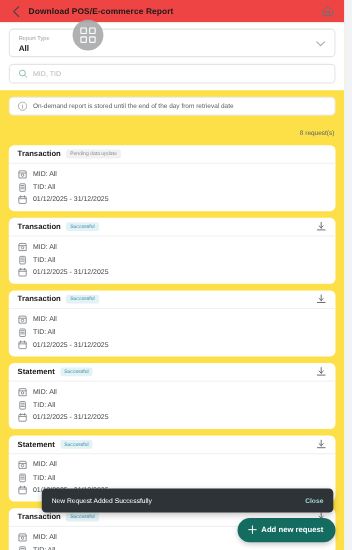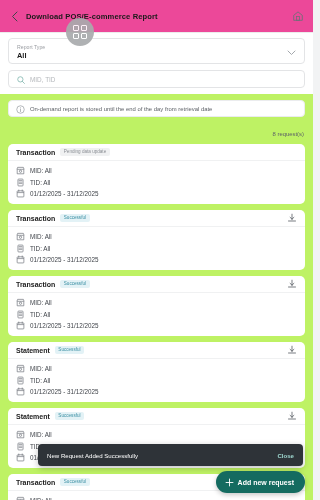--- a/index.html
+++ b/index.html
@@ -6,37 +6,37 @@
   html, body {
     width: 313px; height: 500px;
     font-family: "Liberation Sans", sans-serif;
     background: #f2f3f4;
     overflow: hidden;
   }
   .phone { position: relative; width: 313px; height: 500px; background: #f2f3f4; }
 
   
   .header {
-    position: relative; height: 21px; background: #ec4899;
-    display: flex; align-items: center; padding: 16px 8px;
+    position: relative; height: 21px; background: #ef4444;
+    display: flex; align-items: center; padding: 4px 8px;
     border-bottom: 1px solid #ececec;
   }
   .back-btn {
     width: 13px; height: 13px; display: flex; align-items: center; justify-content: center;
     flex: 0 0 auto;
   }
   .back-btn svg { display: block; }
   .header-title {
     font-size: 7.6px; font-weight: bold; color: #1a1a1a;
     margin-left: 5px; letter-spacing: 0.1px; white-space: nowrap;
   }
   .home-btn { margin-left: auto; width: 14px; height: 14px; display: flex; align-items: center; justify-content: center; }
 
   
-  .body { position: relative; height: 479px; overflow: hidden; background: #bef264; }
+  .body { position: relative; height: 479px; overflow: hidden; background: #fde047; }
 
   .field-wrap { background: #ffffff; padding: 5px 8px 6px; }
   .select-box {
     position: relative; background: #ffffff; border: 1px solid #e3e4e6; border-radius: 4px;
     height: 26px; padding: 3px 22px 0 8px; display: flex; flex-direction: column; justify-content: center;
   }
   .select-label { font-size: 5.2px; color: #9b9ea3; line-height: 7px; }
   .select-value { font-size: 7.4px; color: #1a1a1a; font-weight: bold; line-height: 10px; }
   .chev { position: absolute; right: 8px; top: 50%; transform: translateY(-50%); }
 

